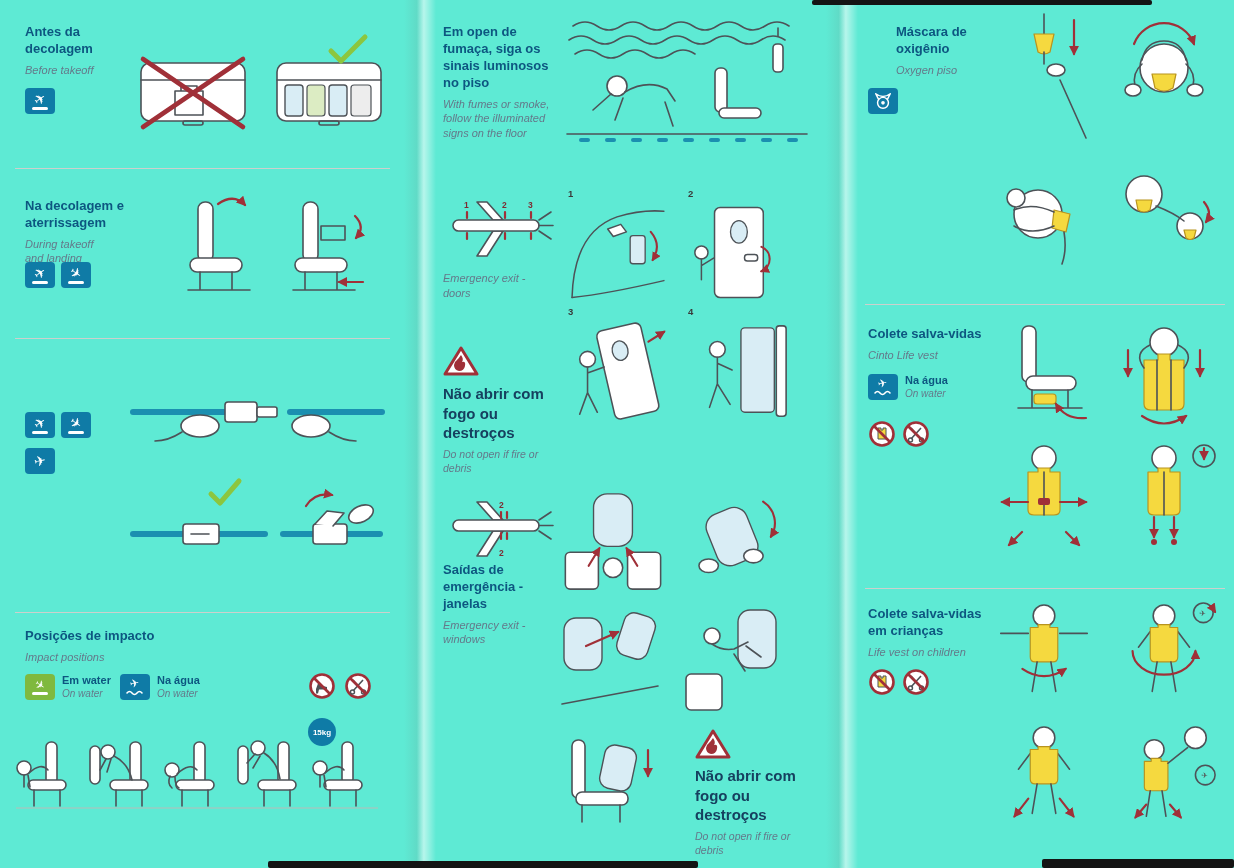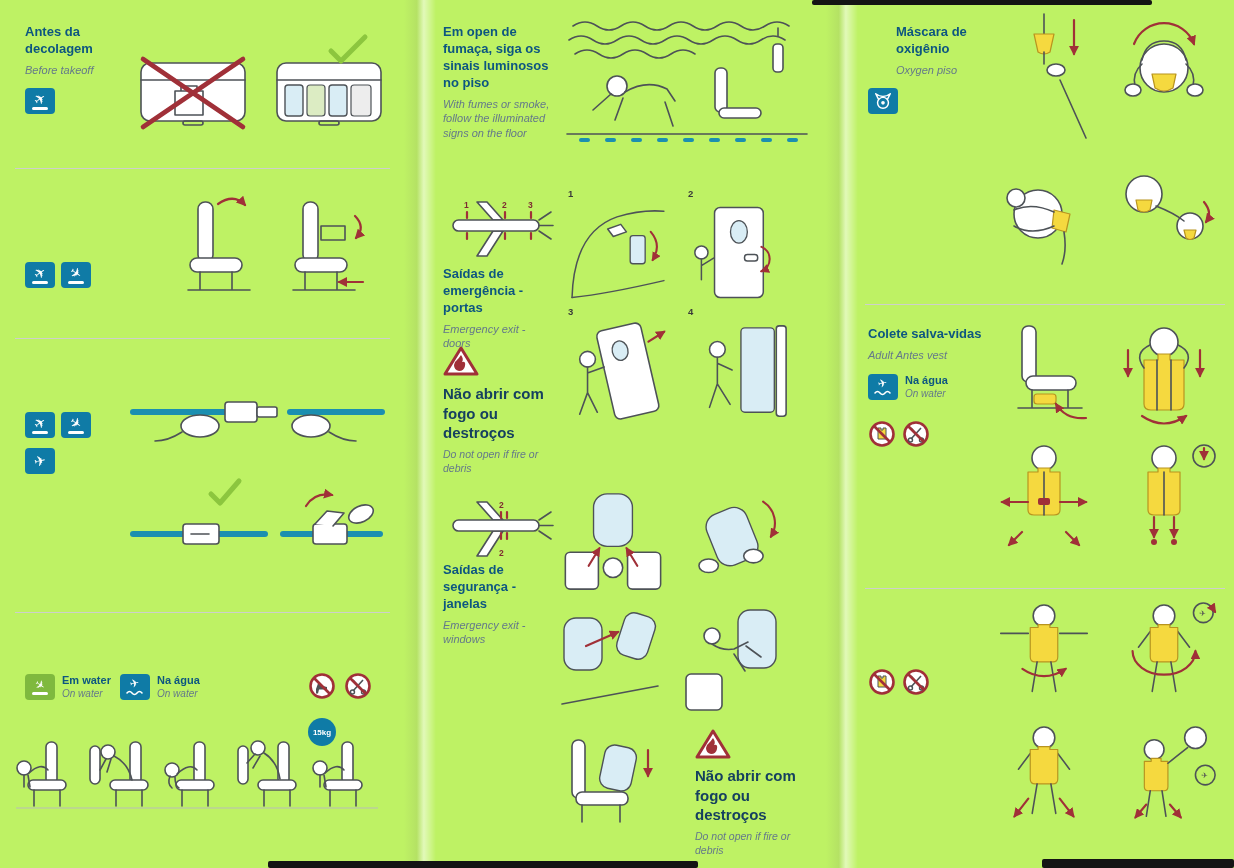--- a/index.html
+++ b/index.html
@@ -1,17 +1,17 @@
 <!DOCTYPE html>
 <html><head>
 <meta charset="utf-8">
 <style>
   html,body{margin:0;padding:0}
   body{width:1234px;height:868px;background:#e9e9e5;font-family:"Liberation Sans",sans-serif;position:relative}
-  .page{position:absolute;inset:0;background:#bef264;overflow:hidden}
+  .page{position:absolute;inset:0;background:#5eead4;overflow:hidden}
   .abs{position:absolute}
   svg{overflow:visible;display:block}
   .title{color:#0d5680;font-weight:700;font-size:13px;line-height:1.3}
   .subtitle{color:#64798a;font-style:italic;font-size:11px;line-height:1.32;margin-top:5px}
   .minilabel-pt{color:#0d5680;font-weight:700;font-size:11px;line-height:1.15}
   .minilabel-en{color:#64798a;font-style:italic;font-size:10px;margin-top:1px}
   .warn-pt{color:#16405f;font-weight:700;font-size:15px;line-height:1.3}
   .warn-en{color:#64798a;font-style:italic;font-size:10.5px;line-height:1.35;margin-top:4px}
   .panelnum{position:absolute;font-size:9.5px;font-weight:700;color:#3a3a3a}
   .sq{position:absolute;width:30px;height:26px;border-radius:4px;background:#0f7ba6;display:flex;align-items:center;justify-content:center;flex-direction:column}
@@ -77,20 +77,24 @@
     <rect class="blue" x="150" y="52" width="18" height="31" rx="3"></rect>
     <rect x="172" y="52" width="18" height="31" rx="3" fill="#dcecc3" stroke="#4d5257" stroke-width="1.2"></rect>
     <rect class="blue" x="194" y="52" width="18" height="31" rx="3"></rect>
     <rect x="216" y="52" width="20" height="31" rx="3" fill="#ededed" stroke="#4d5257" stroke-width="1.2"></rect>
     <rect class="ln" x="184" y="88" width="20" height="4" rx="2"></rect>
     <path class="grn" d="M196,18 L206,28 L230,4"></path>
   </g>
 </svg>
 <div class="divider" style="left:15px;top:168px;width:375px"></div>
 
+<div class="abs" style="left:25px;top:198px;width:105px">
+  <div class="title">Na decolagem e aterrissagem</div>
+  <div class="subtitle" style="width:88px">During takeoff and landing</div>
+</div>
 <div class="sq" style="left:25px;top:262px">
   <span class="plane to">✈</span>
       <i class="gbar"></i>
 </div>
 <div class="sq" style="left:61px;top:262px">
   <span class="plane ld">✈</span>
       <i class="gbar"></i>
 </div>
 <svg class="abs" style="left:160px;top:192px" width="225" height="135" viewBox="0 0 225 135">
   <g>
@@ -137,20 +141,24 @@
   <rect class="lnf" x="58" y="52" width="36" height="20" rx="3"></rect>
   <path class="ln" d="M66,62 h18"></path>
   <path class="tealln" d="M158,62 H255"></path>
   <rect class="lnf" x="188" y="52" width="34" height="20" rx="3"></rect>
   <path class="lnf" d="M190,52 l12,-13 l17,2 l-11,13"></path>
   <path class="red" d="M181,34 q9,-14 26,-11" marker-end="url(#arr)"></path>
   <ellipse class="lnf" cx="236" cy="42" rx="13" ry="8" transform="rotate(-25 236 42)"></ellipse>
 </svg>
 <div class="divider" style="left:15px;top:612px;width:375px"></div>
 
+<div class="abs" style="left:25px;top:628px;width:200px">
+  <div class="title">Posições de impacto</div>
+  <div class="subtitle">Impact positions</div>
+</div>
 <div class="sq green" style="left:25px;top:674px">
   <span class="plane ld" style="font-size:12px">✈</span>
       <i class="gbar"></i>
 </div>
 <div class="abs" style="left:62px;top:674px">
   <div class="minilabel-pt">Em water</div>
   <div class="minilabel-en">On water</div>
 </div>
 <div class="sq" style="left:120px;top:674px">
   <span class="plane lv" style="font-size:11px">✈</span>
@@ -256,21 +264,20 @@
 <svg class="abs" style="left:443px;top:198px" width="115" height="62" viewBox="0 0 115 62">
   <path class="lnf" d="M50,22 L34,4 L44,4 L60,22 Z M50,33 L34,58 L44,58 L60,33 Z"></path>
   <rect class="lnf" x="10" y="22" width="86" height="11" rx="5.5"></rect>
   <path class="ln" d="M96,22 l12,-8 M96,33 l12,8 M96,27.5 h14"></path>
   <path class="red" d="M24,14 v6 M24,35 v6 M62,14 v6 M62,35 v6 M88,14 v6 M88,35 v6"></path>
   <text class="num" x="21" y="10">1</text>
   <text class="num" x="59" y="10">2</text>
   <text class="num" x="85" y="10">3</text>
 </svg>
 <div class="abs" style="left:443px;top:266px;width:105px">
-  <div class="title">Saídas de emergência - portas</div>
   <div class="subtitle">Emergency exit - doors</div>
 </div>
 <svg class="abs" style="left:443px;top:345px" width="36" height="32" viewBox="0 0 36 32">
   <path d="M18,3 L34,29 H2 Z" fill="#fff" stroke="#a03038" stroke-width="3" stroke-linejoin="round"></path>
   <path class="redf" d="M18,10 q3,4 1,7 q4,-1 3,4 q-1,5 -6,5 q-5,-1 -5,-6 q0,-3 3,-5 q2,-2 4,-5 z"></path>
 </svg>
 <div class="abs" style="left:443px;top:384px;width:128px">
   <div class="warn-pt">Não abrir com fogo ou destroços</div>
   <div class="warn-en" style="width:100px">Do not open if fire or debris</div>
 </div>
@@ -313,21 +320,21 @@
 
 <svg class="abs" style="left:443px;top:498px" width="115" height="62" viewBox="0 0 115 62">
   <path class="lnf" d="M50,22 L34,4 L44,4 L60,22 Z M50,33 L34,58 L44,58 L60,33 Z"></path>
   <rect class="lnf" x="10" y="22" width="86" height="11" rx="5.5"></rect>
   <path class="ln" d="M96,22 l12,-8 M96,33 l12,8 M96,27.5 h14"></path>
   <path class="red" d="M58,14 v6 M64,14 v6 M58,35 v6 M64,35 v6"></path>
   <text class="num" x="56" y="10">2</text>
   <text class="num" x="56" y="58">2</text>
 </svg>
 <div class="abs" style="left:443px;top:562px;width:105px">
-  <div class="title">Saídas de segurança - janelas</div>
+  <div class="title">Saídas de emergência - janelas</div>
   <div class="subtitle">Emergency exit - windows</div>
 </div>
 
 <svg class="abs" style="left:560px;top:488px" width="105" height="105" viewBox="0 0 105 108">
   <rect class="blue" x="33" y="6" width="40" height="54" rx="14"></rect>
   <rect class="lnf" x="4" y="66" width="34" height="38" rx="5"></rect>
   <rect class="lnf" x="68" y="66" width="34" height="38" rx="5"></rect>
   <circle class="lnf" cx="53" cy="82" r="10"></circle>
   <path class="red" d="M28,80 L39,62" marker-end="url(#arr)"></path>
   <path class="red" d="M78,80 L67,62" marker-end="url(#arr)"></path>
@@ -412,21 +419,21 @@
   <path class="yel" d="M28,48 h16 l-2,10 q-6,4 -12,0 z"></path>
   <circle class="lnf" cx="82" cy="74" r="13"></circle>
   <path class="yel" d="M76,78 h12 l-2,8 q-4,3 -8,0 z"></path>
   <path class="ln" d="M48,54 q18,7 28,15"></path>
   <path class="red" d="M96,50 q9,11 2,20" marker-end="url(#arr)"></path>
 </svg>
 <div class="divider" style="left:865px;top:304px;width:360px"></div>
 
 <div class="abs" style="left:868px;top:326px;width:150px">
   <div class="title">Colete salva-vidas</div>
-  <div class="subtitle">Adult Antes vest</div>
+  <div class="subtitle">Cinto Life vest</div>
 </div>
 <div class="sq" style="left:868px;top:374px">
   <span class="plane lv" style="font-size:11px">✈</span>
   <svg width="18" height="7" viewBox="0 0 18 7">
         <path d="M1,4 q2.5,-3 5,0 t5,0 t5,0" fill="none" stroke="#fff" stroke-width="1.6" stroke-linecap="round"></path>
       </svg>
 </div>
 <div class="abs" style="left:905px;top:374px">
   <div class="minilabel-pt">Na água</div>
   <div class="minilabel-en">On water</div>
@@ -475,20 +482,24 @@
   <path class="ln" d="M56,32 v43"></path>
   <path class="red" d="M46,77 v20" marker-end="url(#arr)"></path>
   <circle class="redf" cx="46" cy="102" r="3"></circle>
   <path class="red" d="M66,77 v20" marker-end="url(#arr)"></path>
   <circle class="redf" cx="66" cy="102" r="3"></circle>
   <circle class="ln" cx="96" cy="16" r="11"></circle>
   <path class="red" d="M96,8 v11" marker-end="url(#arr)"></path>
 </svg>
 <div class="divider" style="left:865px;top:588px;width:360px"></div>
 
+<div class="abs" style="left:868px;top:606px;width:135px">
+  <div class="title">Colete salva-vidas em crianças</div>
+  <div class="subtitle" style="width:118px">Life vest on children</div>
+</div>
 <svg class="abs" style="left:868px;top:668px" width="28" height="28" viewBox="0 0 28 28">
   <circle cx="14" cy="14" r="11.5" fill="#fff" stroke="#a03038" stroke-width="2.6"></circle>
   <path fill="#f5d93f" stroke="#4d5257" stroke-width="1" d="M10,8 h3 v2 h2 v-2 h3 v11 h-8 z"></path>
   <line x1="6" y1="6" x2="22" y2="22" stroke="#a03038" stroke-width="2.6"></line>
 </svg>
 <svg class="abs" style="left:902px;top:668px" width="28" height="28" viewBox="0 0 28 28">
   <circle cx="14" cy="14" r="11.5" fill="#fff" stroke="#a03038" stroke-width="2.6"></circle>
   <path d="M9,8 L19,19 M19,8 L9,19" fill="none" stroke="#4d5257" stroke-width="1.6"></path>
   <circle cx="8.5" cy="20" r="2" fill="none" stroke="#4d5257" stroke-width="1.4"></circle>
   <circle cx="19.5" cy="20" r="2" fill="none" stroke="#4d5257" stroke-width="1.4"></circle>

